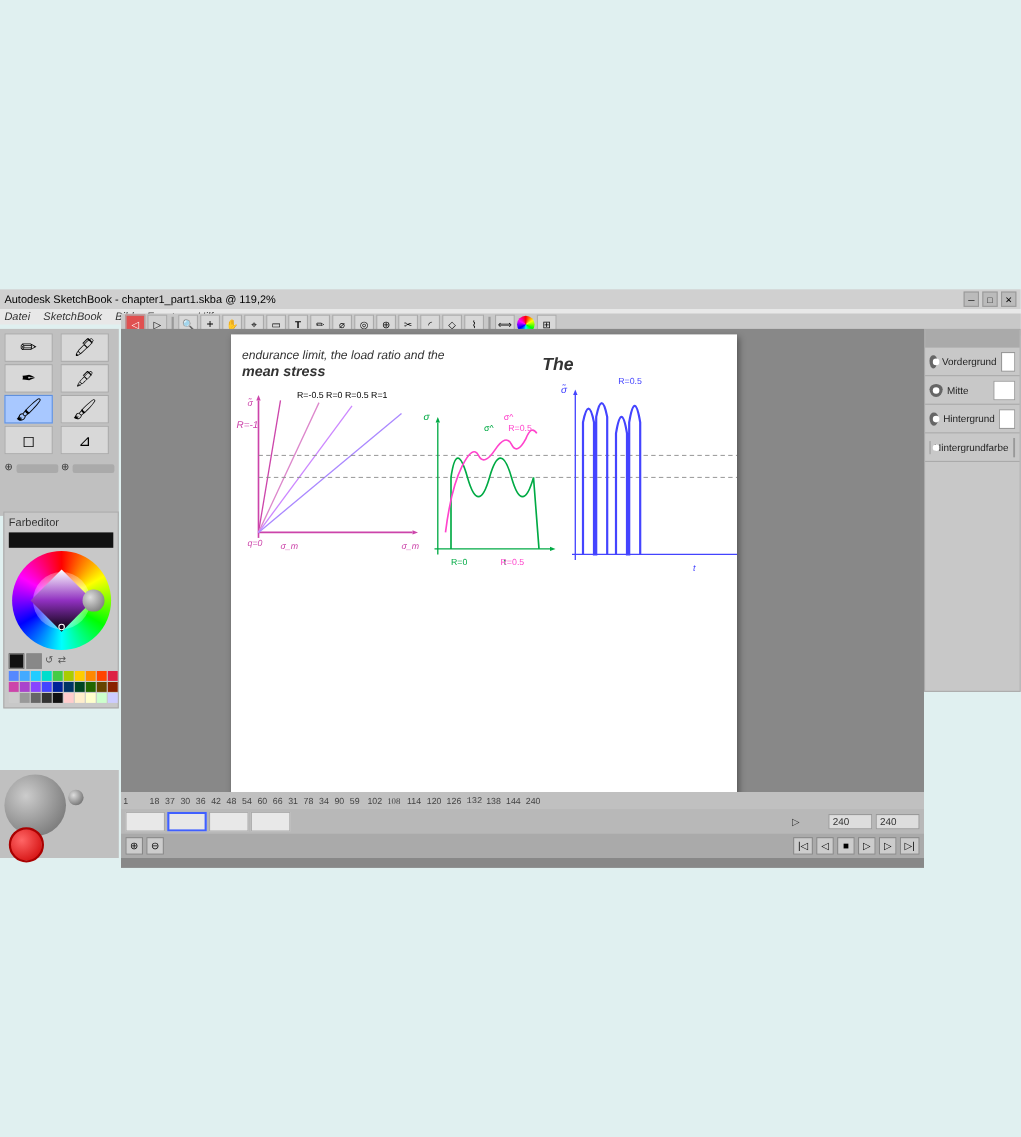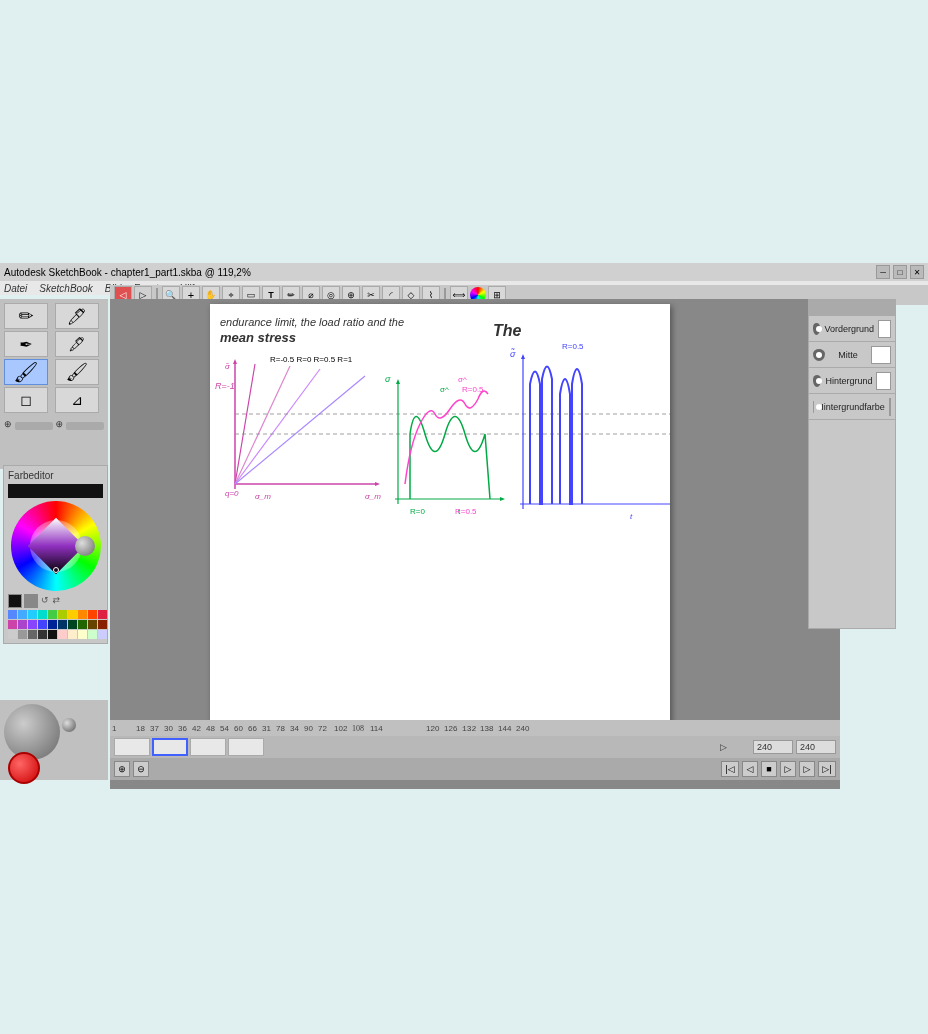--- a/index.html
+++ b/index.html
@@ -189,26 +189,25 @@
       position: absolute;
       top: 0; left: 0;
       width: 460px;
       height: 440px;
     }
 
     
     #right-panel {
       position: absolute;
       top: 299px;
-      left: 808px;
+      left: 840px;
       width: 88px;
       height: 330px;
       background: #c8c8c8;
       border: 1px solid #aaa;
-      text-align: center;
     }
     #right-panel-header {
       height: 16px;
       background: #aaa;
       display: flex;
       align-items: center;
       padding: 0 4px;
       font-size: 9px;
     }
     .layer-item {
@@ -518,25 +517,25 @@
     <div style="font-size:8px;color:#444;min-width:14px;">36</div>
     <div style="font-size:8px;color:#444;min-width:14px;">42</div>
     <div style="font-size:8px;color:#444;min-width:14px;">48</div>
     <div style="font-size:8px;color:#444;min-width:14px;">54</div>
     <div style="font-size:8px;color:#444;min-width:14px;">60</div>
     <div style="font-size:8px;color:#444;min-width:14px;">66</div>
     <div style="font-size:8px;color:#444;min-width:14px;">31</div>
     <div style="font-size:8px;color:#444;min-width:14px;">78</div>
     <div style="font-size:8px;color:#444;min-width:14px;">34</div>
     <div style="font-size:8px;color:#444;min-width:14px;">90</div>
-    <div style="font-size:8px;color:#444;min-width:16px;">72</div>
+    <div style="font-size:8px;color:#444;min-width:16px;">59</div>
     <div style="font-size:8px;color:#444;min-width:18px;">102</div>
     <div style="font-size:8px;color:#444;min-width:18px;font-family:Liberation Serif, serif;">108</div>
     <div style="font-size:8px;color:#444;min-width:18px;">114</div>
-    <div style="font-size:8px;color:#444;min-width:18px;margin-left:38px;">120</div>
+    <div style="font-size:8px;color:#444;min-width:18px;">120</div>
     <div style="font-size:8px;color:#444;min-width:18px;">126</div>
     <div style="font-size:8px;color:#444;min-width:18px;font-family:Liberation Mono, monospace;">132</div>
     <div style="font-size:8px;color:#444;min-width:18px;">138</div>
     <div style="font-size:8px;color:#444;min-width:18px;">144</div>
     <div style="font-size:8px;color:#444;min-width:18px;">240</div>
   </div>
 
   <div style="display:flex;align-items:center;height:22px;background:#b8b8b8;padding:0 4px;gap:3px;">
 
     <div style="display:flex;gap:2px;flex:1;overflow:hidden;height:18px;">

